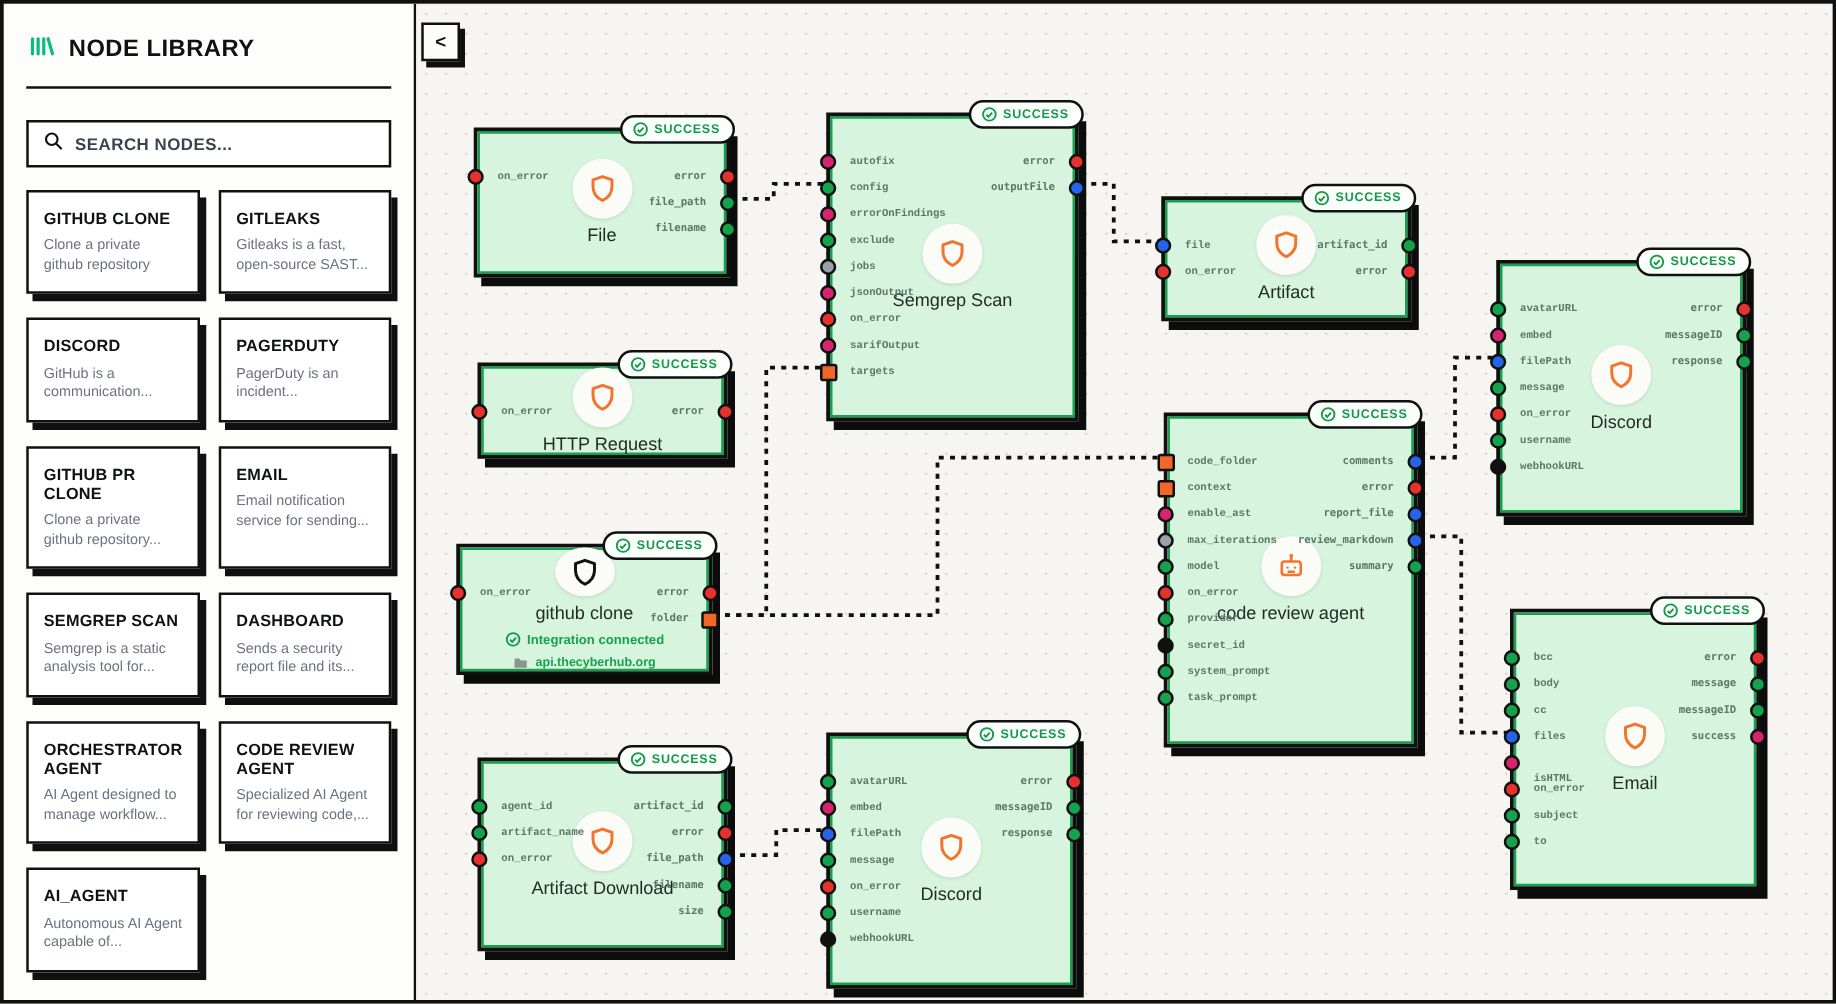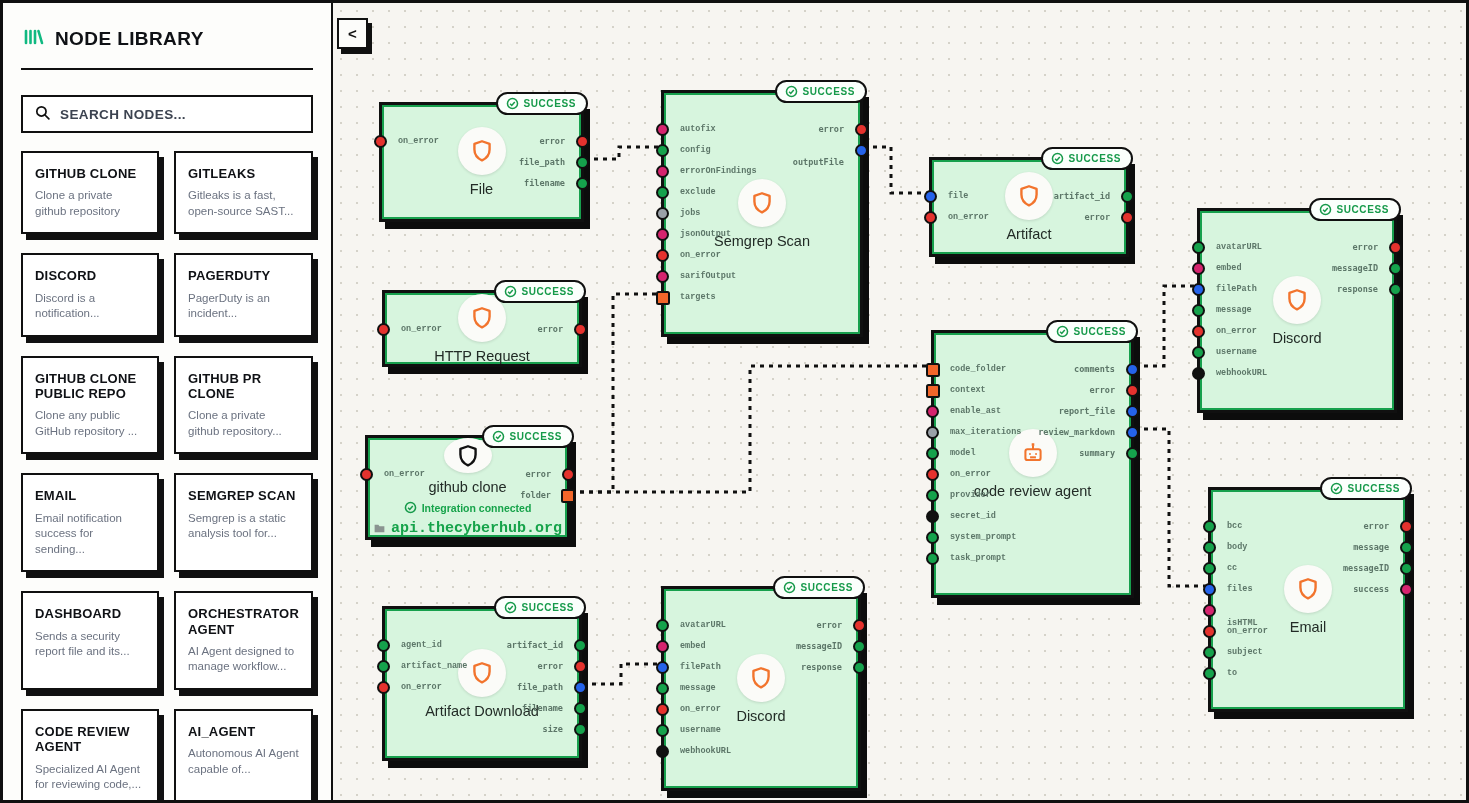--- a/index.html
+++ b/index.html
@@ -38,21 +38,21 @@
 
   .node{ position:absolute; background:#d7f5de; border:3px solid #101010;
          box-shadow:6px 7px 0 #0c0c0c, inset 0 0 0 2px #17a04d; z-index:2; cursor:grab; }
   .node-content{ height:100%; display:flex; flex-direction:column; align-items:center;
                  justify-content:center; gap:6px; }
   .node-icon{ width:48px; height:48px; border-radius:50%; background:#fbfbf8;
               display:flex; align-items:center; justify-content:center;
               box-shadow:0 1px 3px rgba(0,0,0,.12); }
   .node-title{ font-size:14.5px; color:#222b26; }
   .node-detail{ display:flex; align-items:center; gap:5px; font-size:10.5px; font-weight:700; color:#16a34a; }
-  .node-detail.host{ font-size:15px;font-family:Liberation Mono, monospace; }
+  .node-detail.host{ font-size:10px; }
   .badge{ position:absolute; top:-13px; right:-7px; z-index:5; display:flex; align-items:center; gap:4px;
           background:#fbfffc; border:2.5px solid #101010; border-radius:999px; padding:3px 10px 3px 8px; }
   .badge span{ font-size:10px; font-weight:800; letter-spacing:.6px; color:#169a4a; }
   .port{ position:absolute; width:13px; height:13px; border-radius:50%;
          border:2px solid #101010; z-index:6; cursor:crosshair; }
   .port.square{ border-radius:2.5px; width:14px; height:14px; }
   .port.in{ left:-8px; } .port.out{ right:-8px; }
   .port-label{ position:absolute; font-family:"DejaVu Sans Mono", monospace; font-size:8.5px;
                font-weight:700; color:#5c7668; white-space:nowrap; z-index:4; }
   .port-label.in{ left:16px;font-family:Liberation Mono, monospace; } .port-label.out{ right:16px; text-align:right; }
@@ -88,37 +88,33 @@
         <div class="card">
           <div class="card-title">GITHUB CLONE</div>
           <div class="card-desc">Clone a private github repository</div>
         </div>
         <div class="card">
           <div class="card-title">GITLEAKS</div>
           <div class="card-desc">Gitleaks is a fast, open-source SAST...</div>
         </div>
         <div class="card">
           <div class="card-title">DISCORD</div>
-          <div class="card-desc">Discord is a notification...</div>
+          <div class="card-desc">GitHub is a communication...</div>
         </div>
         <div class="card">
           <div class="card-title">PAGERDUTY</div>
           <div class="card-desc">PagerDuty is an incident...</div>
         </div>
         <div class="card">
-          <div class="card-title">GITHUB CLONE PUBLIC REPO</div>
-          <div class="card-desc">Clone any public GitHub repository ...</div>
-        </div>
-        <div class="card">
           <div class="card-title">GITHUB PR CLONE</div>
           <div class="card-desc">Clone a private github repository...</div>
         </div>
         <div class="card">
           <div class="card-title">EMAIL</div>
-          <div class="card-desc">Email notification success for sending...</div>
+          <div class="card-desc">Email notification service for sending...</div>
         </div>
         <div class="card">
           <div class="card-title">SEMGREP SCAN</div>
           <div class="card-desc">Semgrep is a static analysis tool for...</div>
         </div>
         <div class="card">
           <div class="card-title">DASHBOARD</div>
           <div class="card-desc">Sends a security report file and its...</div>
         </div>
         <div class="card">
@@ -207,21 +203,21 @@
         <div class="port-label in" style="top: 136px;">jsonOutput</div>
         <div class="port in" style="top: 156px; background: rgb(229, 50, 46);"></div>
         <div class="port-label in" style="top: 157px;">on_error</div>
         <div class="port in" style="top: 177px; background: rgb(214, 36, 110);"></div>
         <div class="port-label in" style="top: 178px;">sarifOutput</div>
         <div class="port in square" style="top: 198px; background: rgb(242, 102, 42);"></div>
         <div class="port-label in" style="top: 199px;">targets</div>
         <div class="port out" style="top: 30px; background: rgb(229, 50, 46);"></div>
         <div class="port-label out" style="top: 31px;">error</div>
         <div class="port out" style="top: 51px; background: rgb(37, 99, 235);"></div>
-        <div class="port-label out" style="top: 64px;">outputFile</div>
+        <div class="port-label out" style="top: 52px;">outputFile</div>
       </div>
       <div class="node" style="left: 596px; top: 154px; width: 200px; height: 100px;">
         <div class="badge">
           <span style="display:flex">
             <svg width="13" height="13" viewBox="0 0 24 24" fill="none" stroke="#169a4a" stroke-width="2.8">
               <circle cx="12" cy="12" r="9.3"></circle>
               <path d="M7.6 12.6l3 3 5.6-6.2"></path>
             </svg>
           </span>
           <span>SUCCESS</span>

